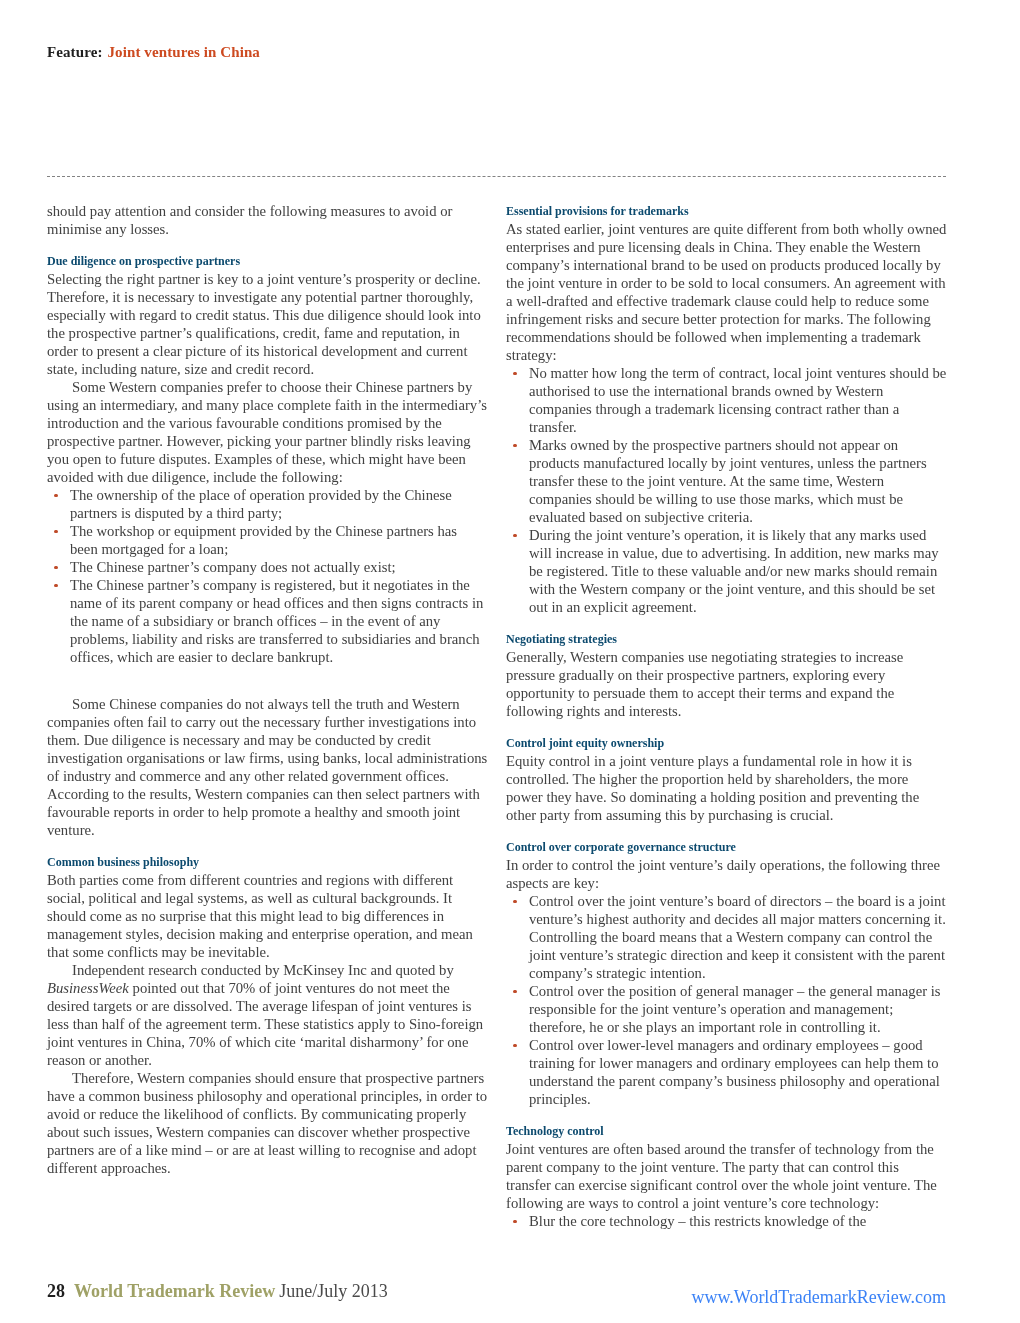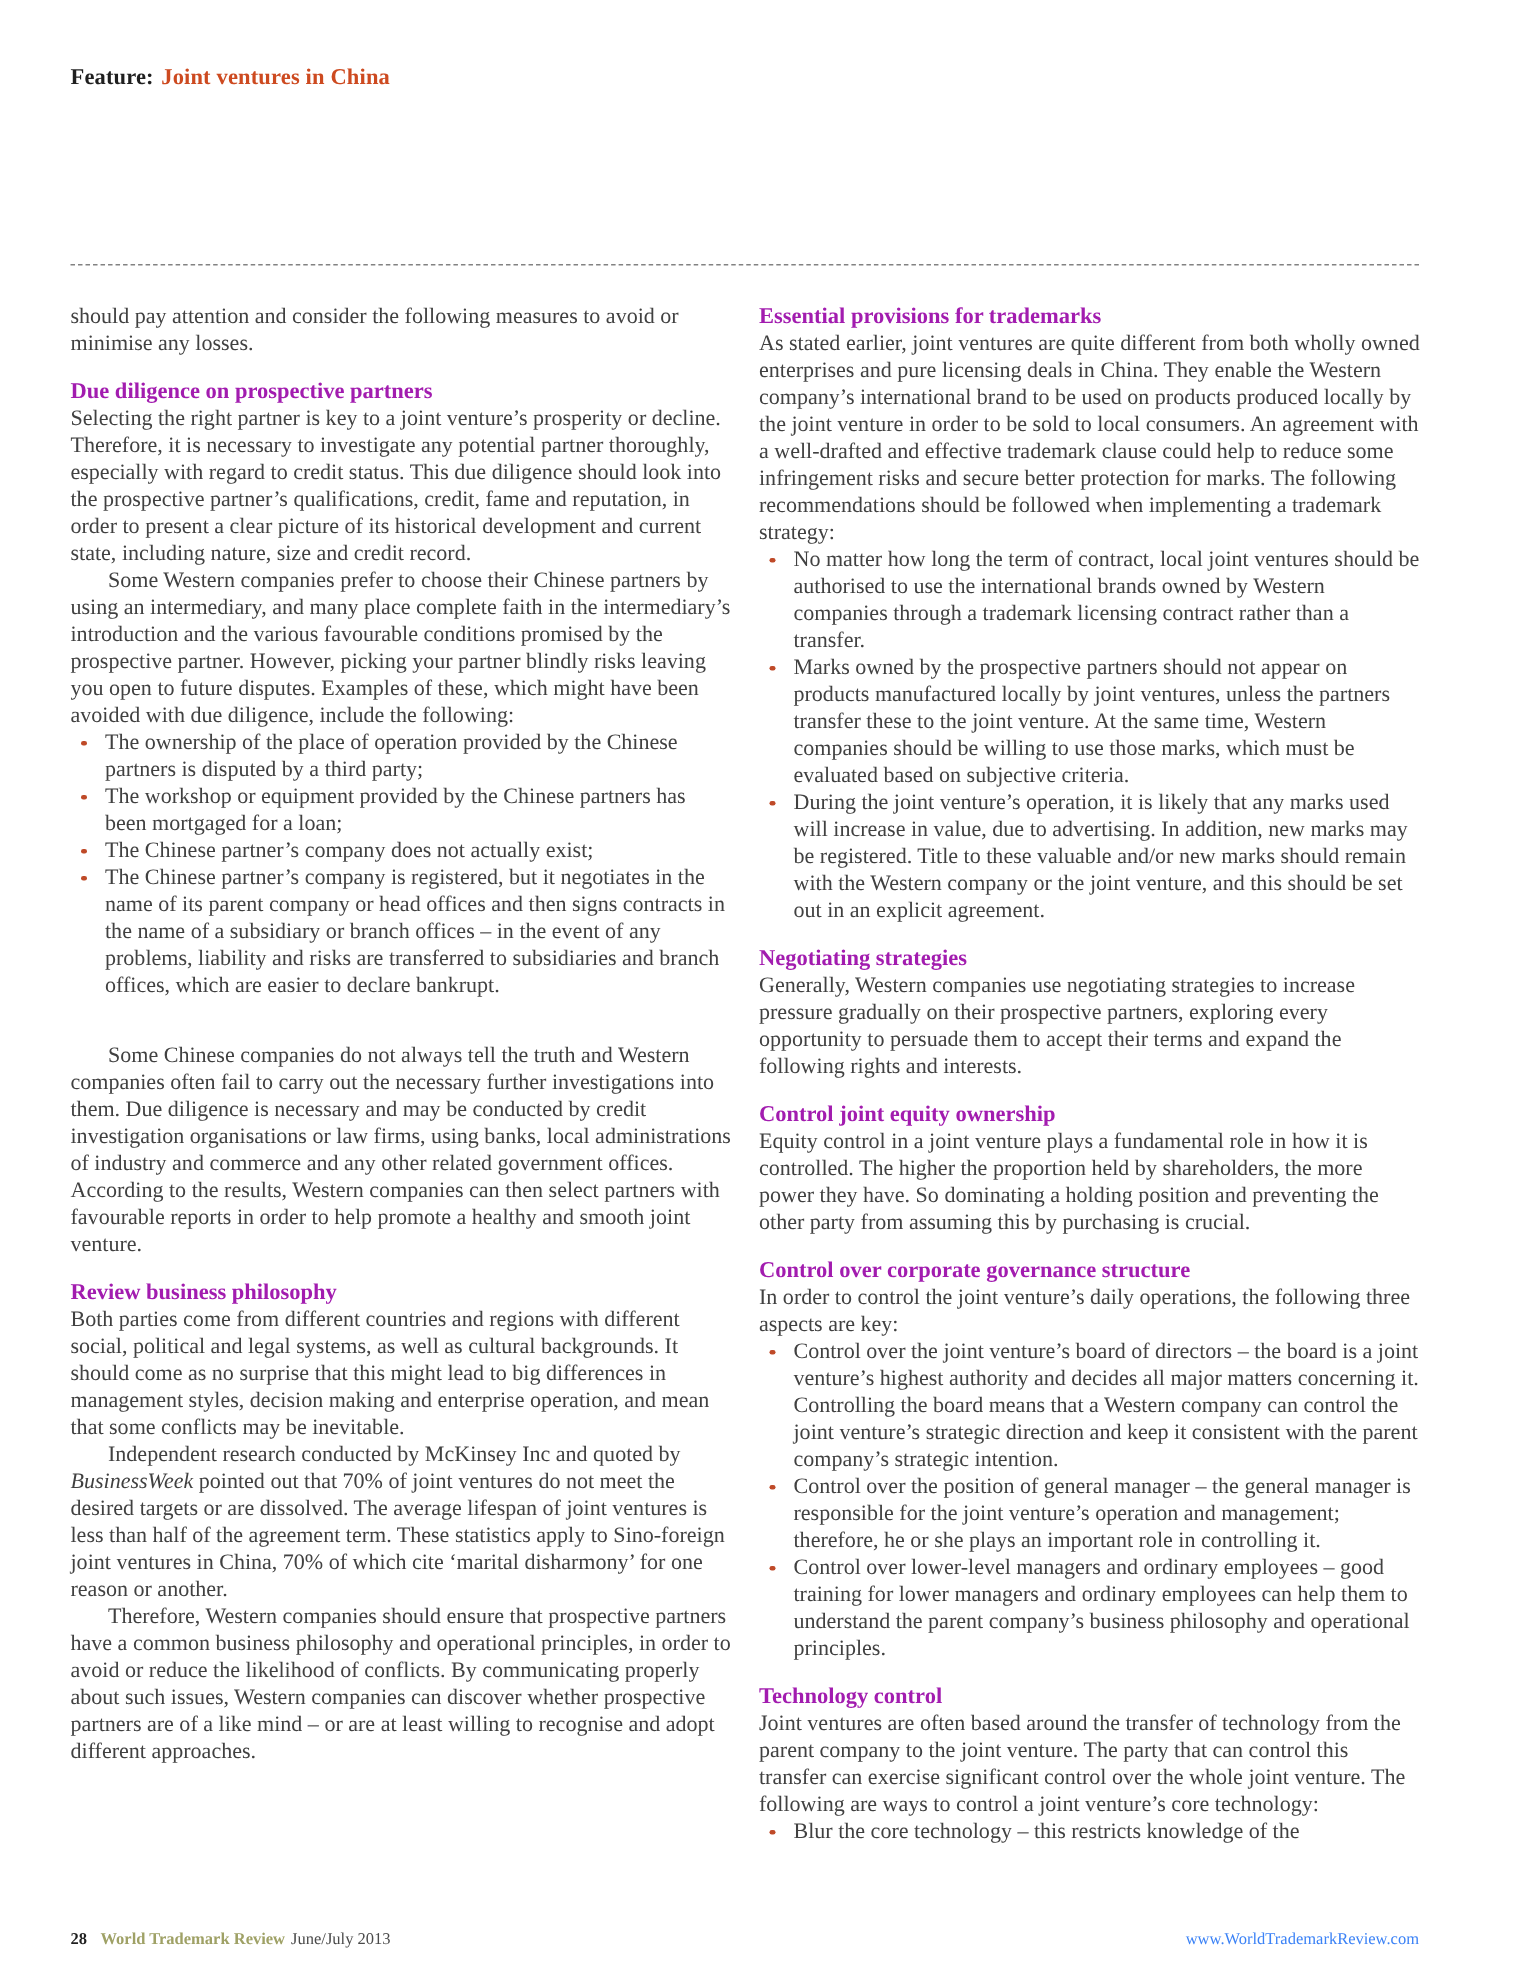--- a/index.html
+++ b/index.html
@@ -47,24 +47,24 @@
     line-height: 18px;
     color: #414141;
   }
   .col p {
     margin: 0;
   }
   .col p.gap { margin-top: 29px; }
   .col p.indent { text-indent: 25px; }
   .col h3 {
     margin: 14px 0 0 0;
-    font-size: 15px;
+    font-size: 12px;
     line-height: 18px;
     font-weight: bold;
-    color: #a21caf;
+    color: #0c4a6e;
   }
   .col h3.first { margin-top: 0; }
   .col ul.bullets {
     margin: 0;
     padding: 0;
     list-style: none;
   }
   .col ul.bullets li {
     position: relative;
     padding-left: 23px;
@@ -79,22 +79,22 @@
     border-radius: 50%;
     background: #bf4a28;
   }
   .footer {
     position: absolute;
     left: 47px;
     right: 74px;
     top: 1275px;
     display: flex;
     justify-content: space-between;
-    align-items: flex-end;
-    font-size: 11px;
+    align-items: center;
+    font-size: 18px;
   }
   .footer-left { color: #4a4a4a; }
   .page-num { font-weight: bold; color: #1f1f1f; margin-right: 9px; }
   .pub { font-weight: bold; color: #9fa166; margin-right: 4px; }
   .issue { color: #4a4a4a; }
   .footer-right { color: #3b82f6; margin-top: 12px; }
   em { font-style: italic; }
 </style>
 </head>
 <body>
@@ -113,21 +113,21 @@
         <h3>Due diligence on prospective partners</h3>
         <p class="">Selecting the right partner is key to a joint venture’s prosperity or decline. Therefore, it is necessary to investigate any potential partner thoroughly, especially with regard to credit status. This due diligence should look into the prospective partner’s qualifications, credit, fame and reputation, in order to present a clear picture of its historical development and current state, including nature, size and credit record.</p>
         <p class="indent ">Some Western companies prefer to choose their Chinese partners by using an intermediary, and many place complete faith in the intermediary’s introduction and the various favourable conditions promised by the prospective partner. However, picking your partner blindly risks leaving you open to future disputes. Examples of these, which might have been avoided with due diligence, include the following:</p>
         <ul class="bullets">
           <li>The ownership of the place of operation provided by the Chinese partners is disputed by a third party;</li>
           <li>The workshop or equipment provided by the Chinese partners has been mortgaged for a loan;</li>
           <li>The Chinese partner’s company does not actually exist;</li>
           <li>The Chinese partner’s company is registered, but it negotiates in the name of its parent company or head offices and then signs contracts in the name of a subsidiary or branch offices – in the event of any problems, liability and risks are transferred to subsidiaries and branch offices, which are easier to declare bankrupt.</li>
         </ul>
         <p class="indent gap">Some Chinese companies do not always tell the truth and Western companies often fail to carry out the necessary further investigations into them. Due diligence is necessary and may be conducted by credit investigation organisations or law firms, using banks, local administrations of industry and commerce and any other related government offices. According to the results, Western companies can then select partners with favourable reports in order to help promote a healthy and smooth joint venture.</p>
-        <h3>Review business philosophy</h3>
+        <h3>Common business philosophy</h3>
         <p class="">Both parties come from different countries and regions with different social, political and legal systems, as well as cultural backgrounds. It should come as no surprise that this might lead to big differences in management styles, decision making and enterprise operation, and mean that some conflicts may be inevitable.</p>
         <p class="indent ">Independent research conducted by McKinsey Inc and quoted by <em>BusinessWeek</em> pointed out that 70% of joint ventures do not meet the desired targets or are dissolved. The average lifespan of joint ventures is less than half of the agreement term. These statistics apply to Sino-foreign joint ventures in China, 70% of which cite ‘marital disharmony’ for one reason or another.</p>
         <p class="indent ">Therefore, Western companies should ensure that prospective partners have a common business philosophy and operational principles, in order to avoid or reduce the likelihood of conflicts. By communicating properly about such issues, Western companies can discover whether prospective partners are of a like mind – or are at least willing to recognise and adopt different approaches.</p>
       </div>
     <div class="col" id="col-right">
         <h3 class="first">Essential provisions for trademarks</h3>
         <p class="">As stated earlier, joint ventures are quite different from both wholly owned enterprises and pure licensing deals in China. They enable the Western company’s international brand to be used on products produced locally by the joint venture in order to be sold to local consumers. An agreement with a well-drafted and effective trademark clause could help to reduce some infringement risks and secure better protection for marks. The following recommendations should be followed when implementing a trademark strategy:</p>
         <ul class="bullets">
           <li>No matter how long the term of contract, local joint ventures should be authorised to use the international brands owned by Western companies through a trademark licensing contract rather than a transfer.</li>
           <li>Marks owned by the prospective partners should not appear on products manufactured locally by joint ventures, unless the partners transfer these to the joint venture. At the same time, Western companies should be willing to use those marks, which must be evaluated based on subjective criteria.</li>

